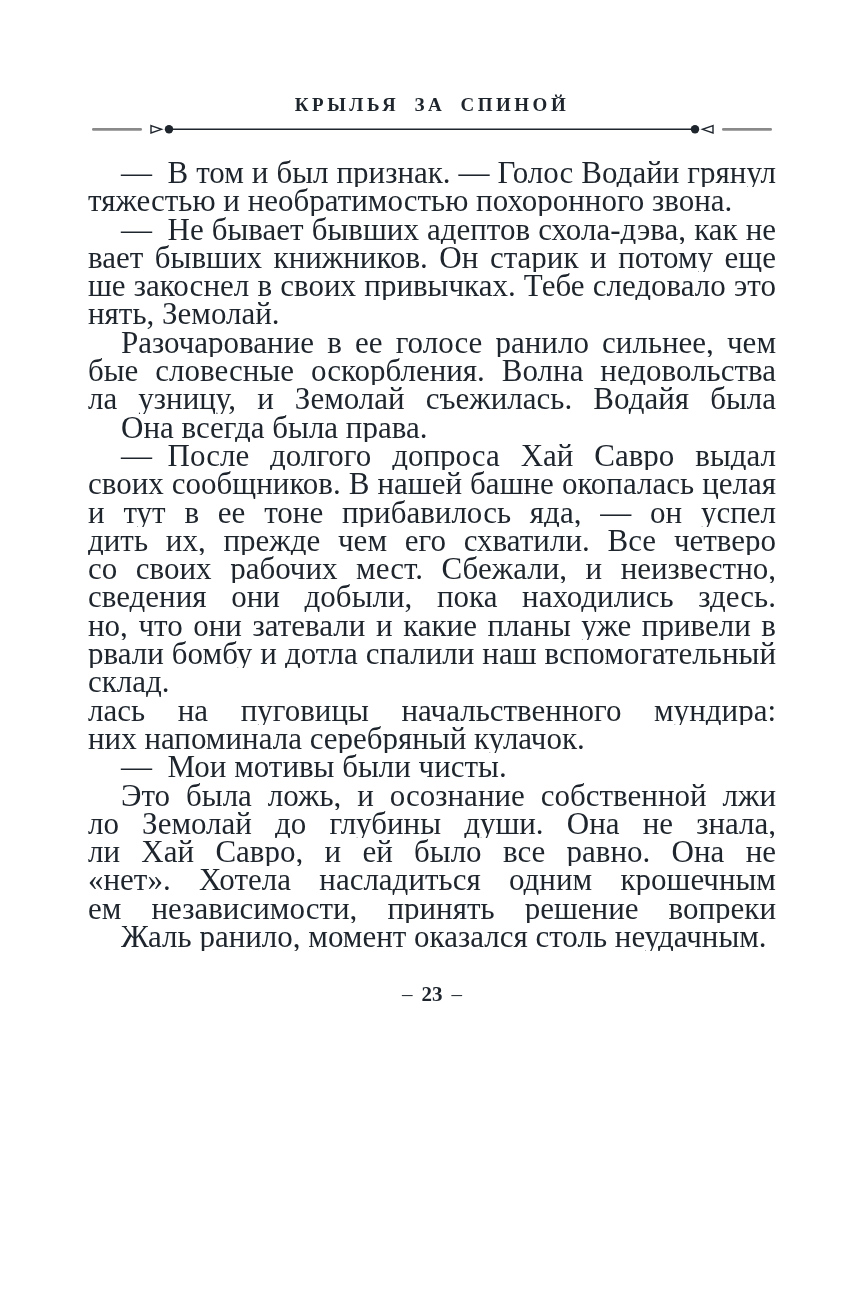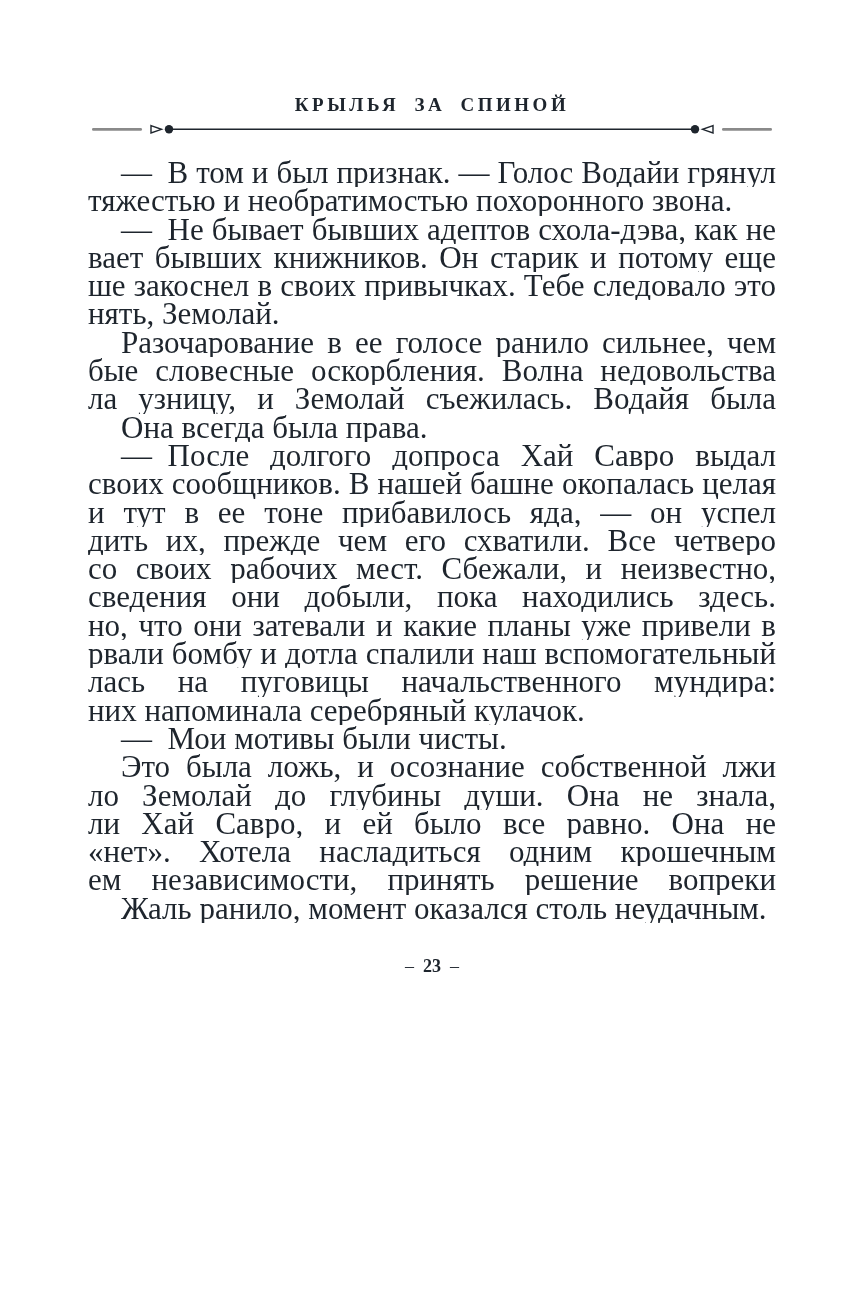--- a/index.html
+++ b/index.html
@@ -45,21 +45,21 @@
     text-align: justify;
     text-align-last: justify;
     height: 28.3px;
     overflow: hidden;
   }
   .line.first { text-indent: 33px; }
   .line.last { text-align-last: left; }
   .page-footer {
     margin-top: 30px;
     text-align: center;
-    font-size: 18px;
+    font-size: 21px;
     line-height: 26px;
   }
   .page-footer .dash { font-weight: 400; }
   .page-footer .num {
     font-weight: 700;
     margin: 0 9px;
   }
 </style>
 </head>
 <body style="--text-color: #1e252d; --bg-color: #ffffff;">
@@ -100,20 +100,21 @@
       </div>
       <div class="paragraph">
         <div class="line first">— После долгого допроса Хай Савро выдал имена</div>
         <div class="line">своих сообщников. В нашей башне окопалась целая</div>
         <div class="line">и тут в ее тоне прибавилось яда, — он успел предупре-</div>
         <div class="line">дить их, прежде чем его схватили. Все четверо исчезли</div>
         <div class="line">со своих рабочих мест. Сбежали, и неизвестно, какие</div>
         <div class="line">сведения они добыли, пока находились здесь. Неизвест-</div>
         <div class="line">но, что они затевали и какие планы уже привели в ис-</div>
         <div class="line">рвали бомбу и дотла спалили наш вспомогательный</div>
+        <div class="line last">склад.</div>
       </div>
       <div class="paragraph">
         <div class="line">лась на пуговицы начальственного мундира: каждая из</div>
         <div class="line last">них напоминала серебряный кулачок.</div>
       </div>
       <div class="paragraph">
         <div class="line first last">— Мои мотивы были чисты.</div>
       </div>
       <div class="paragraph">
         <div class="line first">Это была ложь, и осознание собственной лжи потряс-</div>

